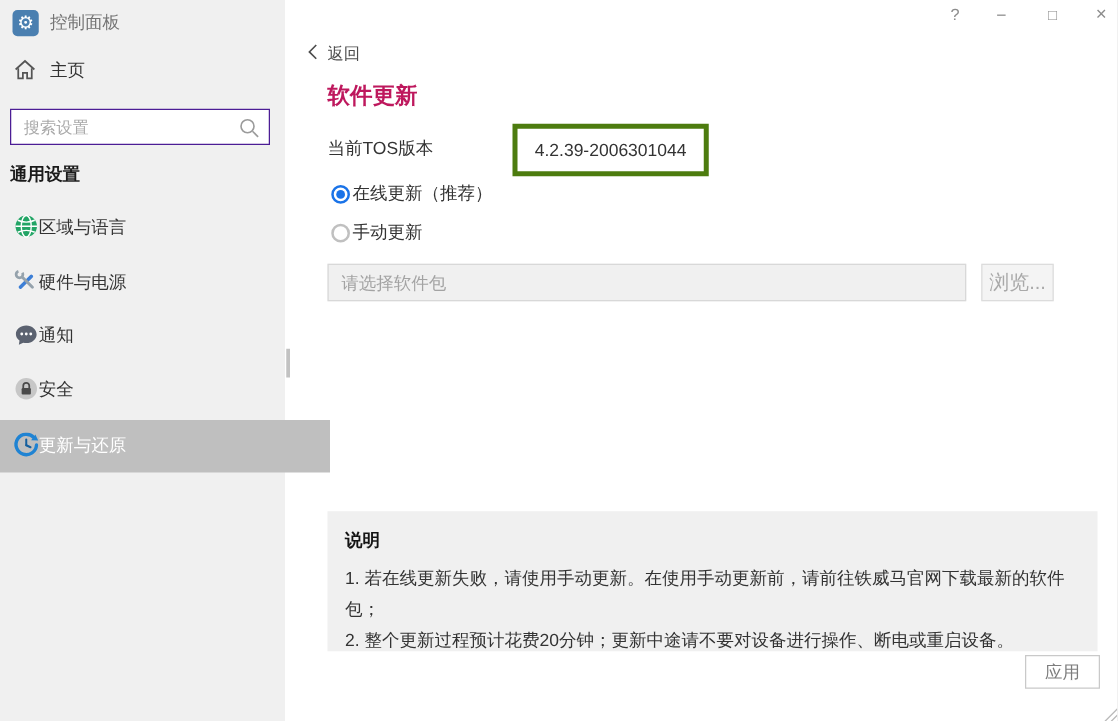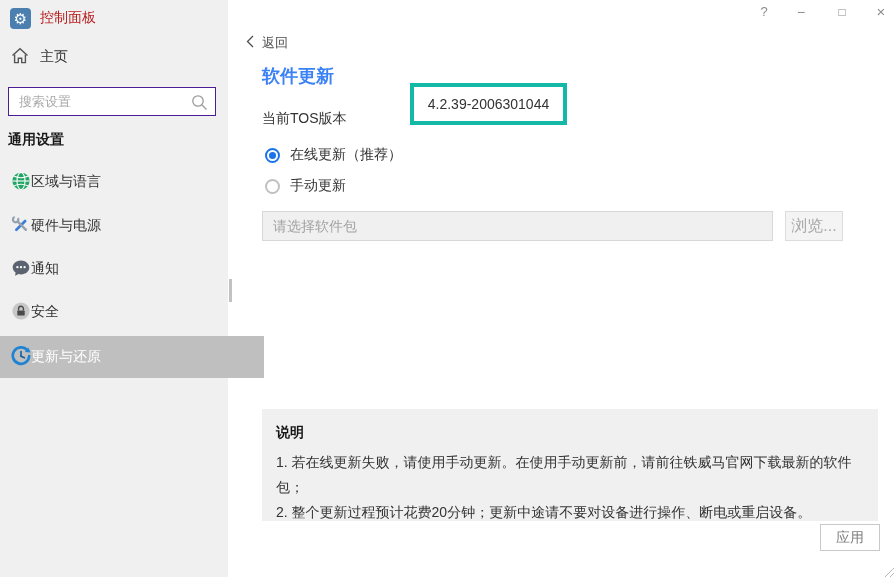--- a/index.html
+++ b/index.html
@@ -8,21 +8,21 @@
   #screen {
     position:relative; width:894px; height:577px; background:#ffffff;
     overflow:hidden; margin:0 auto;
   }
 
   
   .sidebar { position:absolute; left:0; top:0; width:228px; height:577px; background:#f0f0f0; }
   .app-row { position:absolute; left:10px; top:6px; height:24px; display:flex; align-items:center; gap:9px; }
   .app-icon { width:21px; height:21px; background:#4a7fb0; border-radius:4px; color:#fff;
               display:flex; align-items:center; justify-content:center; font-size:15px; line-height:1; }
-  .app-title { font-size:14px; color:#b91c1c; }
+  .app-title { font-size:14px; color:#737373; }
   .home-row { position:absolute; left:10px; top:46px; height:22px; display:flex; align-items:center; gap:10px;
               font-size:14px; color:#333; cursor:pointer; }
   .search-box { position:absolute; left:8px; top:87px; width:208px; height:29px;
                 background:#fff; border:1px solid #4c1d95; }
   .search-box input { position:absolute; left:0; top:0; width:100%; height:100%; border:none; outline:none;
                       background:transparent; padding:0 30px 0 10px; font-size:13px; color:#333;
                       font-family:inherit; }
   .search-box input::placeholder { color:#a9a9a9; }
   .search-ico { position:absolute; right:7px; top:6px; }
   .section-label { position:absolute; left:8px; top:131px; font-size:14px; font-weight:bold; color:#1a1a1a; }
@@ -33,26 +33,26 @@
 
   
   .winctl { position:absolute; top:2px; width:20px; height:20px; text-align:center; color:#8c8c8c;
             font-size:13px; line-height:20px; cursor:pointer; }
   .wc-help { left:754px; } .wc-min { left:791px; font-size:14px; }
   .wc-max { left:832px; font-size:12px; } .wc-close { left:871px; font-size:15px; }
 
   
   .back-row { position:absolute; left:246px; top:35px; height:16px; display:flex; align-items:center; gap:8px;
               font-size:13px; color:#4d4d4d; cursor:pointer; }
-  .page-title { position:absolute; left:262px; top:64px; font-size:18px; font-weight:bold; color:#3b82f6; }
+  .page-title { position:absolute; left:262px; top:64px; font-size:18px; font-weight:bold; color:#be185d; }
   .version-label { position:absolute; left:262px; top:110px; font-size:14px; color:#333; }
-  .version-box { position:absolute; left:410px; top:83px; width:157px; height:42px;
-                 border:4px solid #14b8a6; background:#fff; display:flex; align-items:center;
+  .version-box { position:absolute; left:410px; top:99px; width:157px; height:42px;
+                 border:4px solid #4d7c0f; background:#fff; display:flex; align-items:center;
                  justify-content:center; font-size:14px; color:#333; }
-  .radio-row { position:absolute; left:265px; height:16px; display:flex; align-items:center; gap:10px;
+  .radio-row { position:absolute; left:265px; height:16px; display:flex; align-items:center; gap:2px;
                font-size:14px; color:#333; cursor:pointer; }
   .rr1 { top:147px; } .rr2 { top:178px; }
   .radio { width:15px; height:15px; border-radius:50%; display:flex; align-items:center; justify-content:center; }
   .radio.checked { border:2px solid #1a73e8; }
   .radio.unchecked { border:2px solid #c0c0c0; }
   .radio-dot { width:7px; height:7px; border-radius:50%; background:#1a73e8; }
   .pkg-input { position:absolute; left:262px; top:211px; width:511px; height:30px; background:#f0f0f0;
                border:1px solid #d8d8d8; font-size:14px; color:#333; padding:0 10px; outline:none;
                font-family:inherit; }
   .pkg-input::placeholder { color:#a3a3a3; }

